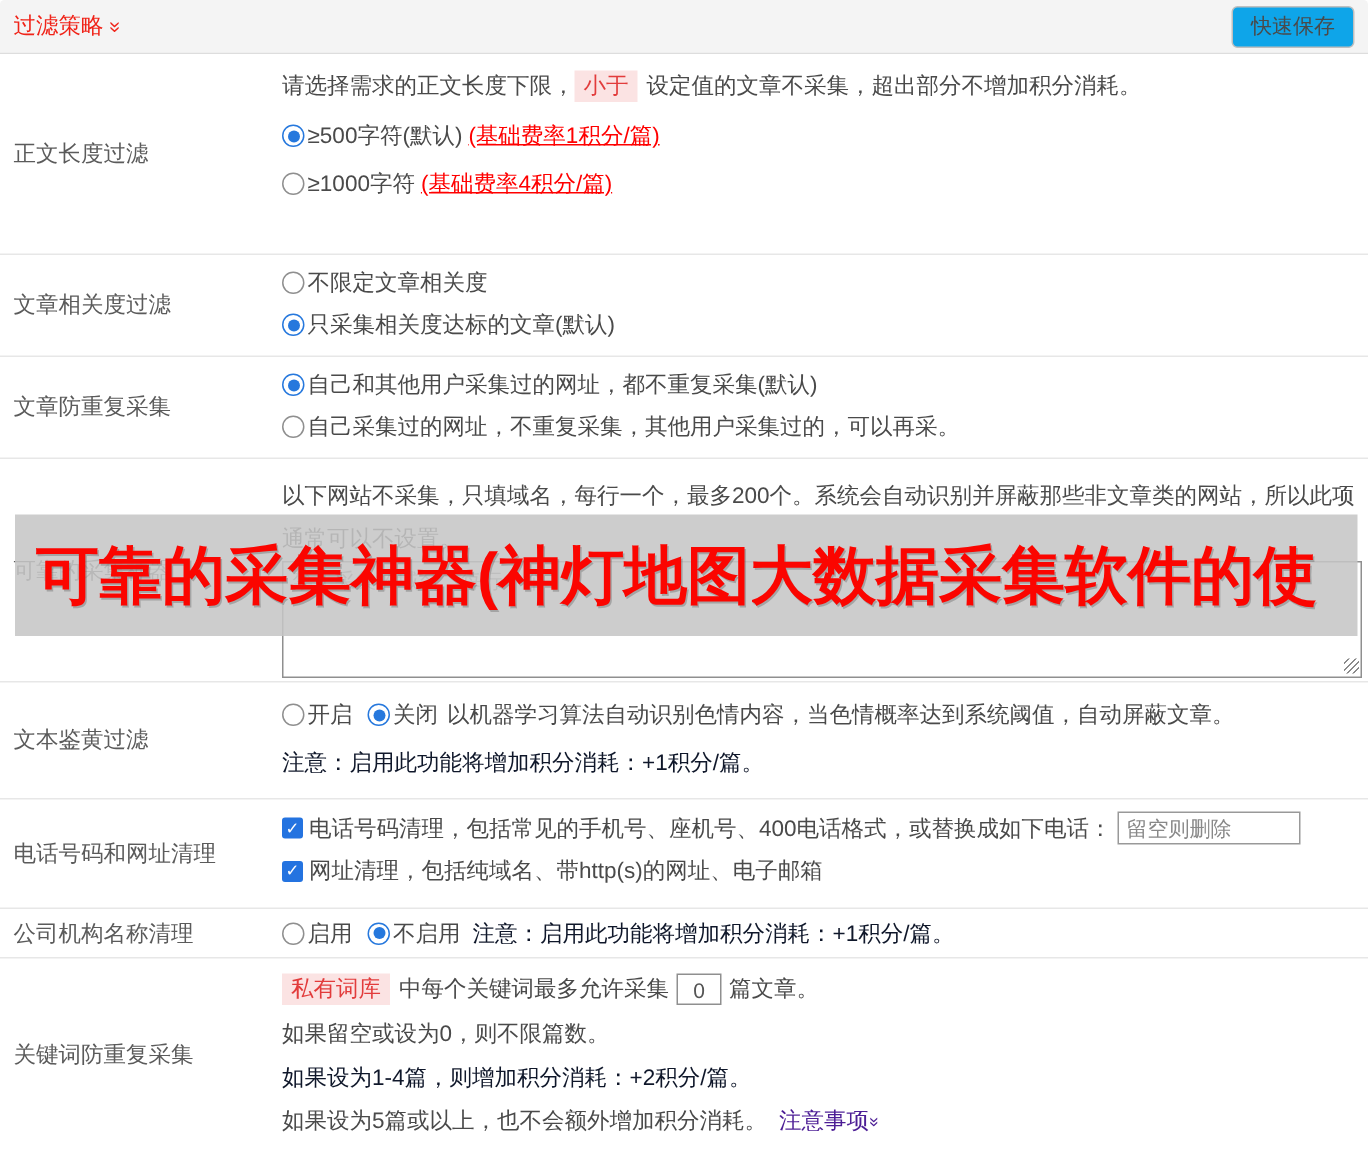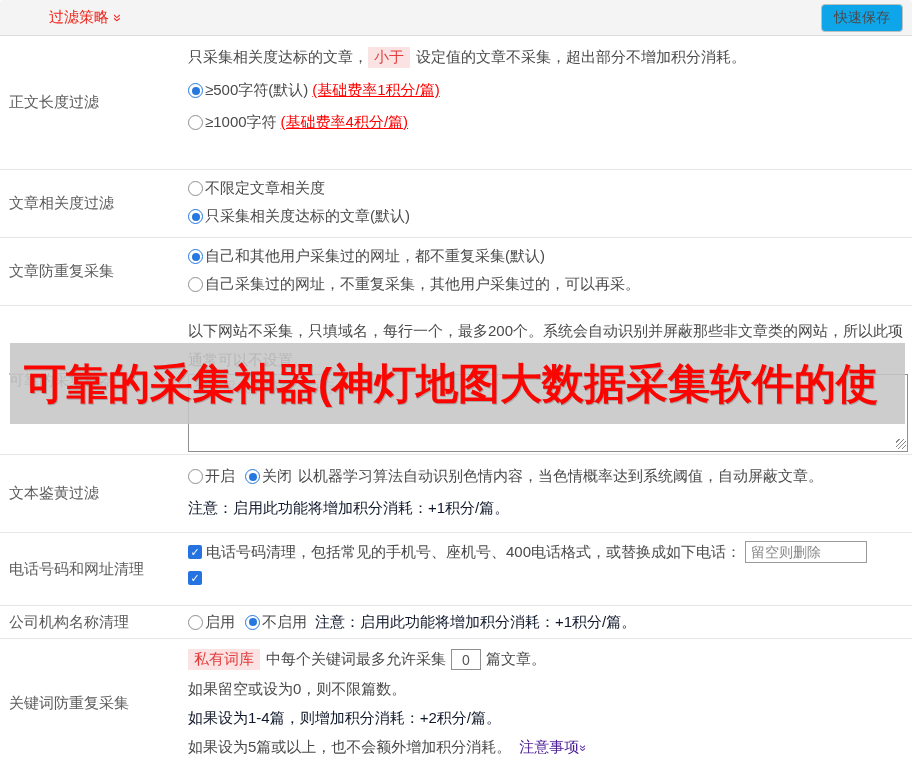--- a/index.html
+++ b/index.html
@@ -2,21 +2,21 @@
 <html><head>
 <meta charset="utf-8">
 <style>
   * { margin:0; padding:0; box-sizing:border-box; }
   body { font-family:"Liberation Sans","DejaVu Sans",sans-serif; background:#fff; }
   .page { position:relative; width:912px; height:768px; background:#fff; overflow:hidden; color:#4a4a4a; font-size:15px; }
 
   
   .topbar { height:36px; background:#f4f4f4; border-bottom:1px solid #ddd;
             display:flex; align-items:center; justify-content:space-between; padding:0 9px; border-radius:3px 3px 0 0; }
-  .topbar-title { color:#f02318; font-size:15px; display:flex; align-items:center; gap:5px;margin-left:40px; }
+  .topbar-title { color:#f02318; font-size:15px; display:flex; align-items:center; gap:5px; }
   .chev { display:inline-block; transform:rotate(90deg); font-size:14px; line-height:1; }
   .save-btn { background:#0ea5e9; border:1px solid #bfbfbf; border-radius:4px; padding:4px 12px;
               font-size:14px; color:#4a4a4a; font-family:inherit; cursor:pointer; }
 
   
   .row { display:flex; border-bottom:1px solid #e7e7e7; }
   .row-label { width:188px; flex:0 0 188px; padding-left:9px; display:flex; align-items:center; color:#5b5b5b; }
   .row-content { flex:1; padding-right:6px; }
   .line { display:flex; align-items:center; white-space:nowrap; }
 
@@ -81,21 +81,21 @@
       <span>过滤策略</span>
       <span class="chev">»</span>
     </div>
     <button class="save-btn">快速保存</button>
   </div>
 
   <div class="row r-length">
     <div class="row-label">正文长度过滤</div>
     <div class="row-content">
       <div class="line">
-        <span>只采集相关度达标的文章，</span>
+        <span>请选择需求的正文长度下限，</span>
         <span class="badge">小于</span>
         <span>设定值的文章不采集，超出部分不增加积分消耗。</span>
       </div>
       <div class="line">
         <span class="radio checked"></span>
         <span>≥500字符(默认)</span>
         <span class="fee">(基础费率1积分/篇)</span>
       </div>
       <div class="line">
         <span class="radio"></span>
@@ -163,20 +163,21 @@
   <div class="row r-phone">
     <div class="row-label">电话号码和网址清理</div>
     <div class="row-content">
       <div class="line">
         <span class="checkbox">✓</span>
         <span>电话号码清理，包括常见的手机号、座机号、400电话格式，或替换成如下电话：</span>
         <input class="text-input" type="text" placeholder="留空则删除" style="">
       </div>
       <div class="line">
         <span class="checkbox">✓</span>
+        <span>网址清理，包括纯域名、带http(s)的网址、电子邮箱</span>
       </div>
     </div>
   </div>
 
   <div class="row r-company">
     <div class="row-label">公司机构名称清理</div>
     <div class="row-content">
       <div class="line">
         <span class="radio"></span>
         <span>启用</span>

